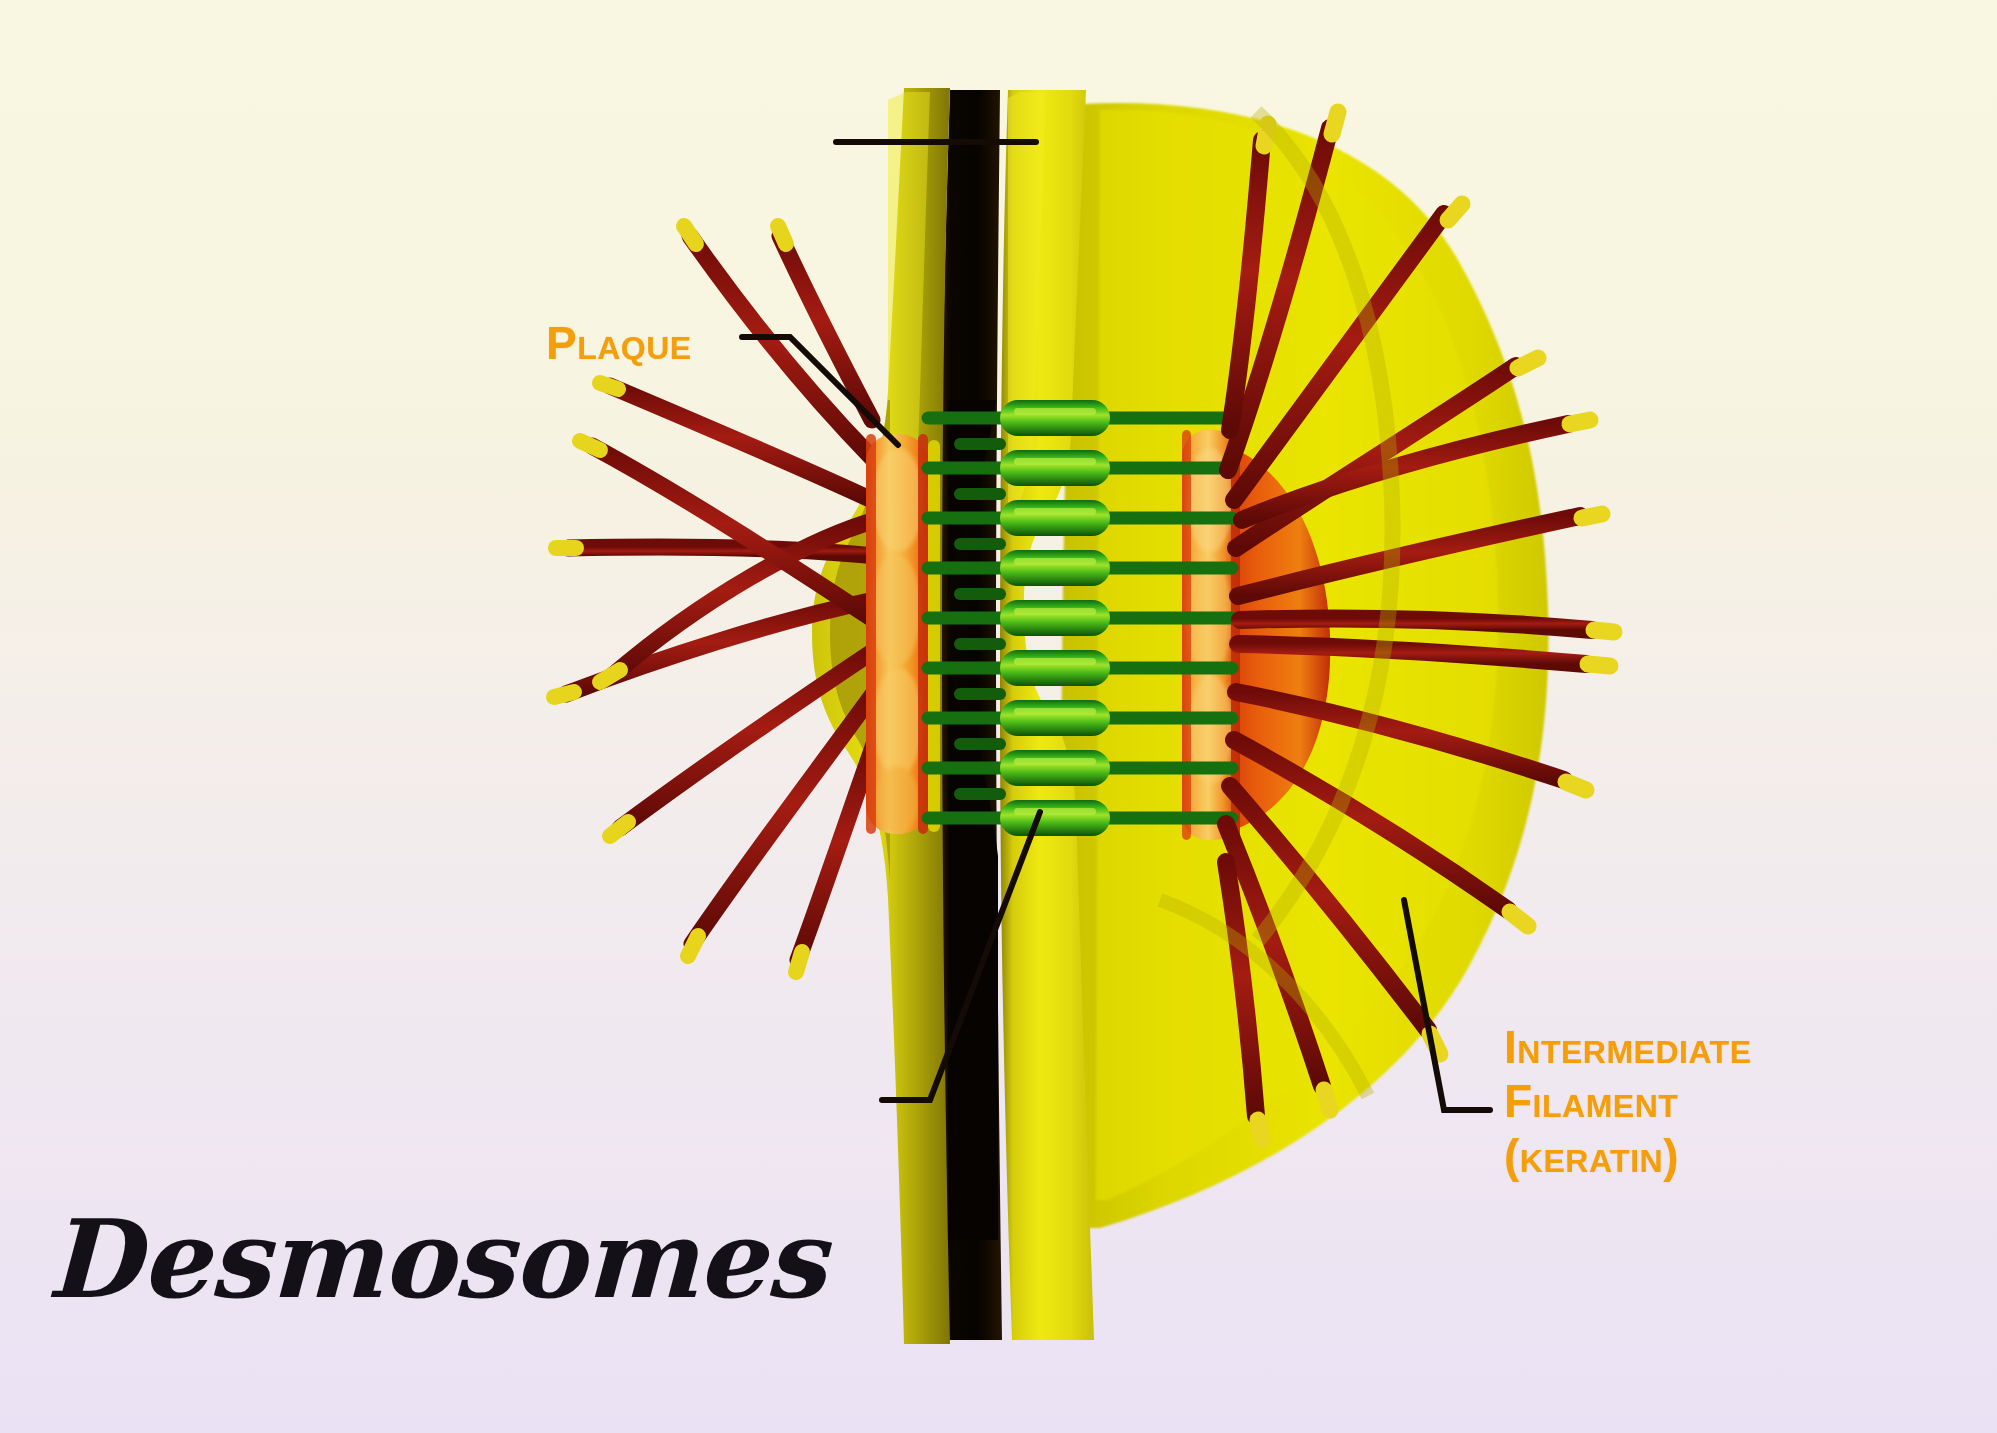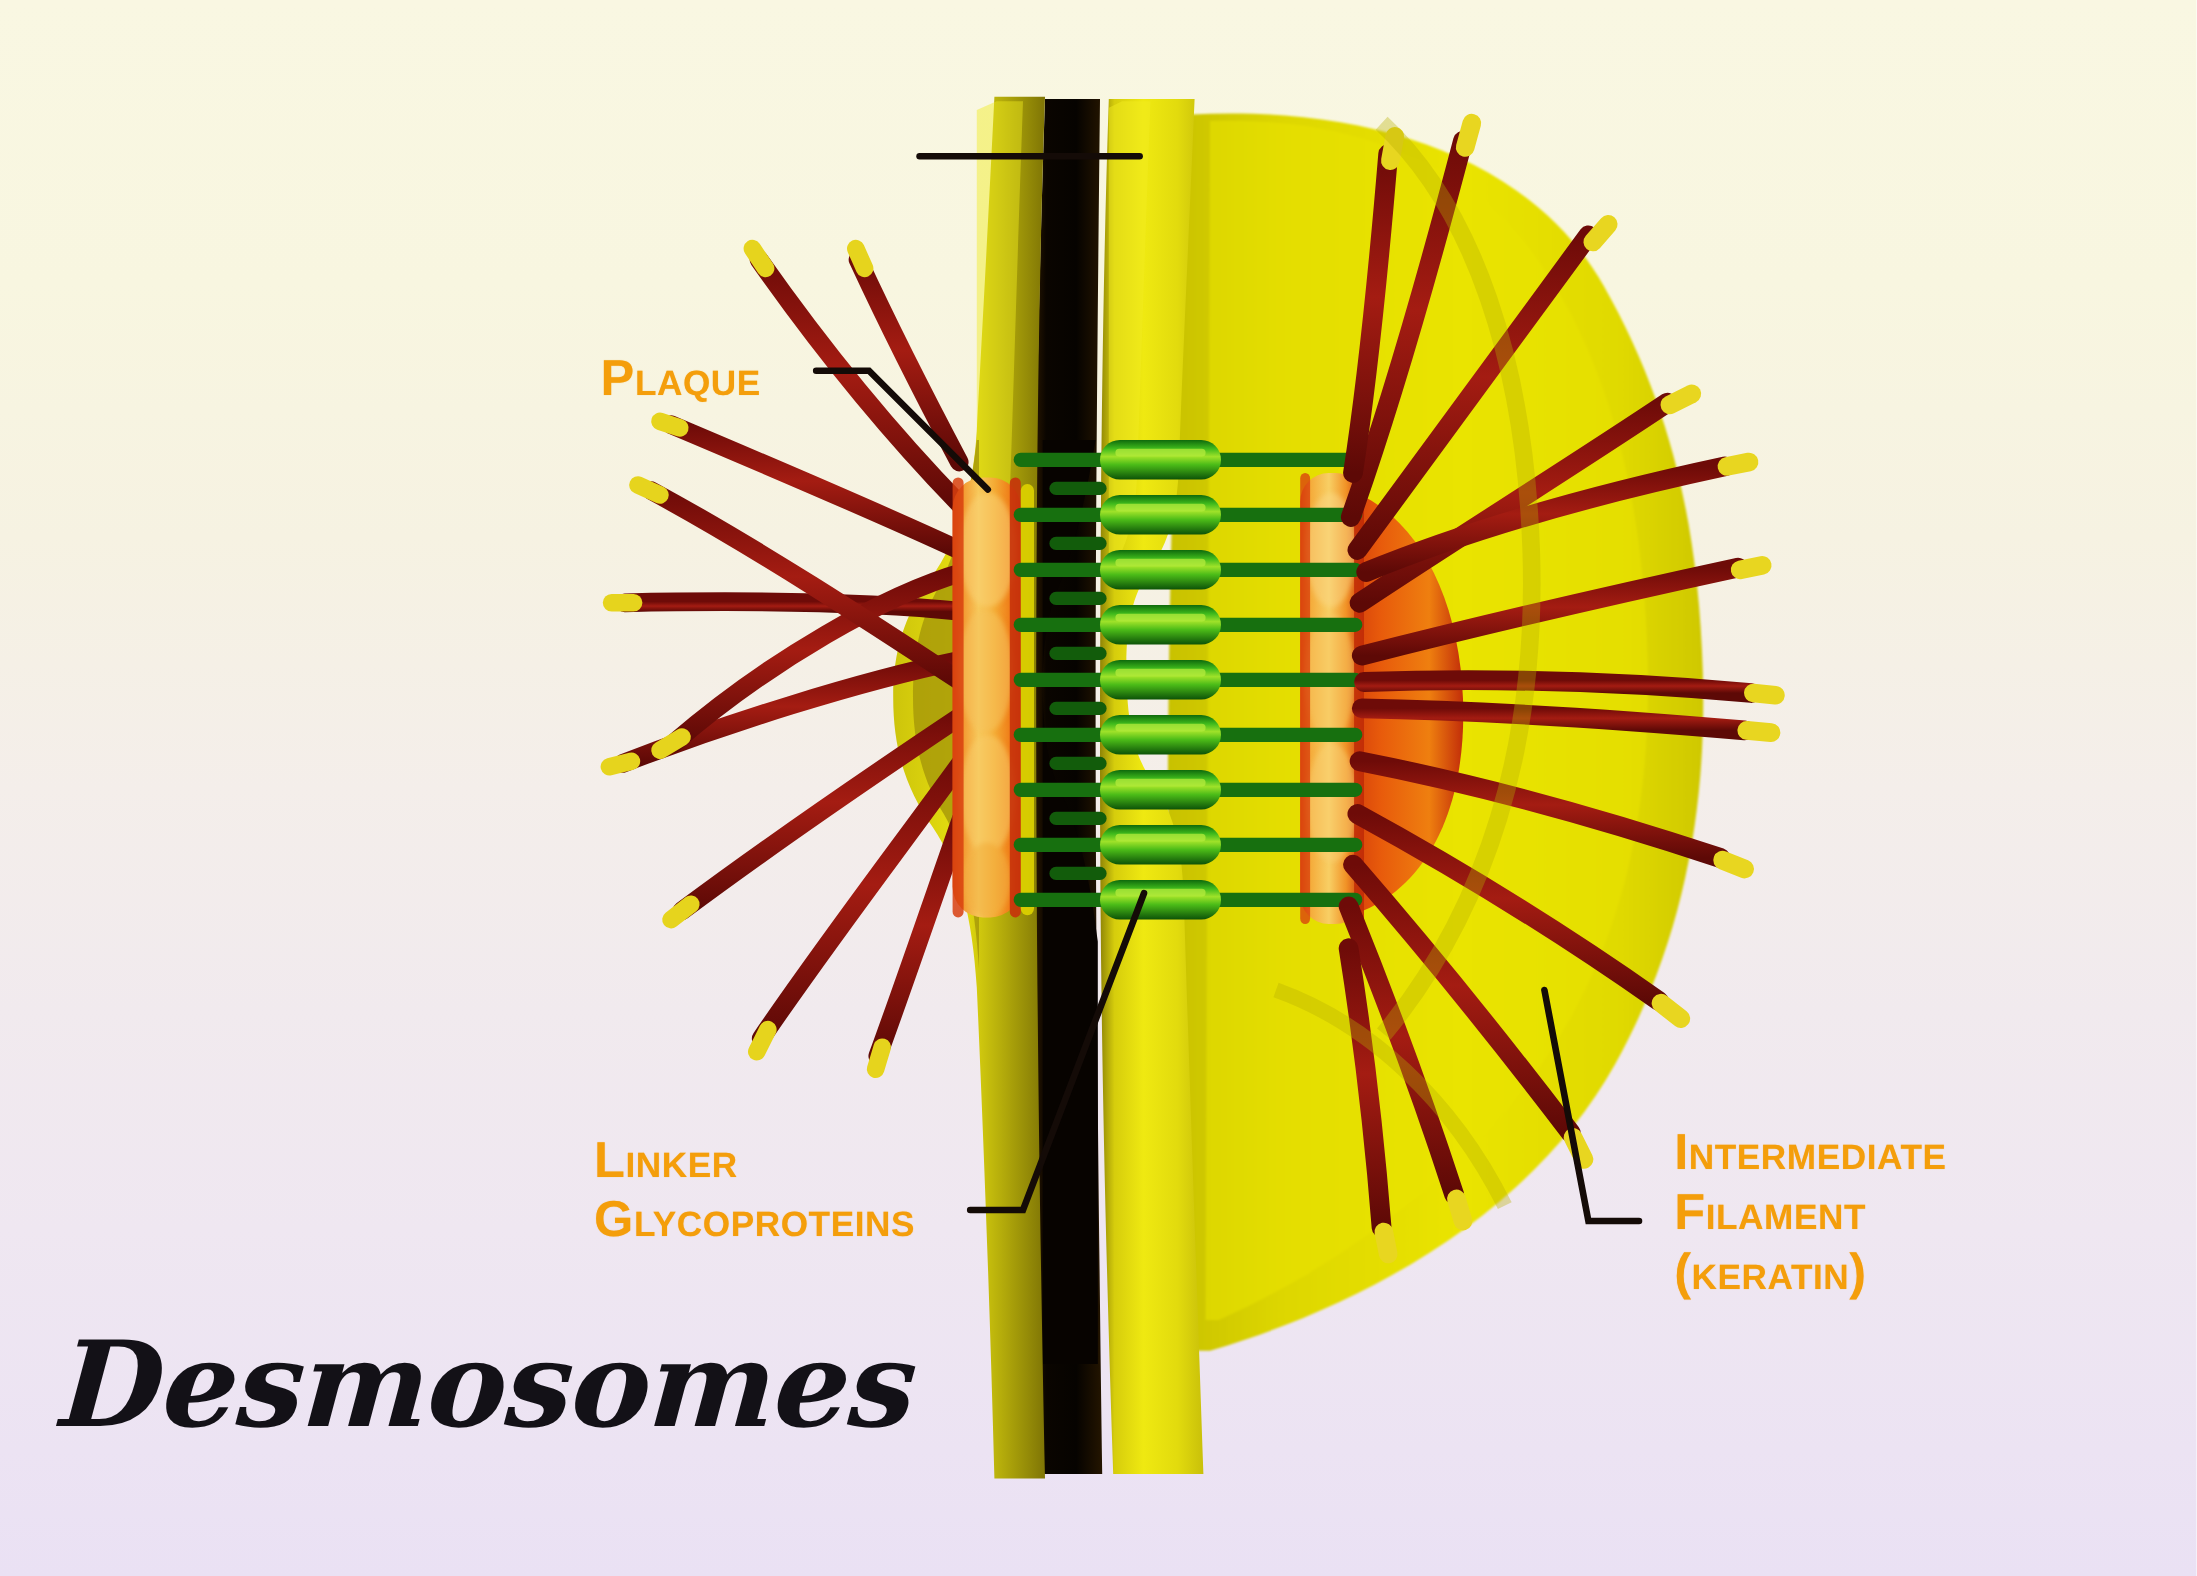--- a/index.html
+++ b/index.html
@@ -38,21 +38,21 @@
     font-weight: bold;
     font-variant: small-caps;
     letter-spacing: 0.5px;
     line-height: 1.18;
     white-space: pre-line;
     text-shadow: 0 0 1px rgba(244,158,11,0.45);
   }
   #label-intercellular-space { left: 452px; top: 112px; font-size: 46px; }
   #label-plaque             { left: 546px; top: 316px; font-size: 46px; }
   #label-linker-glyco       { left: 540px; top: 1027px; font-size: 46px; }
-  #label-intermediate-fil   { left: 1504px; top: 1020px; font-size: 46px; margin-left: 18px; }
+  #label-intermediate-fil   { left: 1504px; top: 1020px; font-size: 46px; }
 
   #title-desmosomes {
     position: absolute;
     left: 56px;
     top: 1196px;
     font-family: "DejaVu Serif", serif;
     font-weight: bold;
     font-style: italic;
     font-size: 108px;
     color: #131117;
@@ -370,22 +370,20 @@
 
       <path d="M882 1100 L930 1100 L1040 812"></path>
 
       <path d="M1490 1110 L1444 1110 L1404 900"></path>
     </g>
   </svg>
 
 
   <div class="label" id="label-plaque">Plaque</div>
 
-  <div class="label" id="label-linker-glyco">Linker
-Glycoproteins</div>
 
   <div class="label" id="label-intermediate-fil">Intermediate
 Filament
 (keratin)</div>
 
   <div id="title-desmosomes">Desmosomes</div>
 
 </div>
 
 </body></html>

